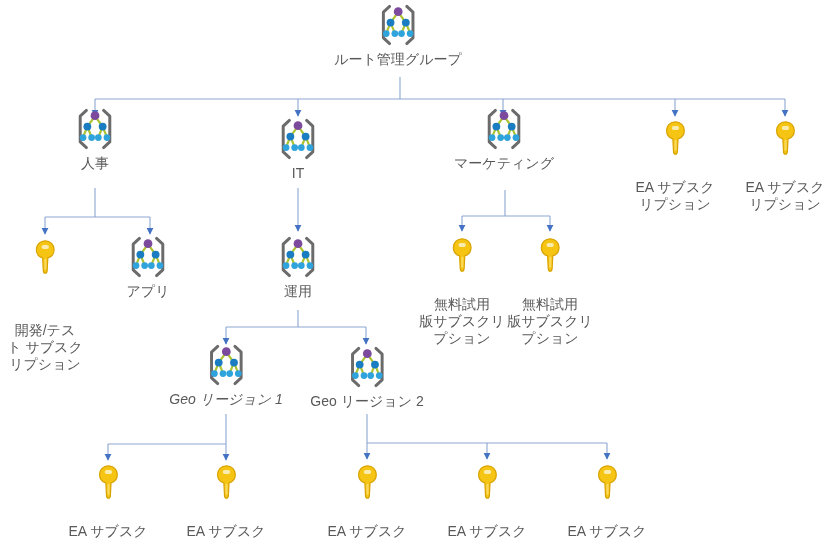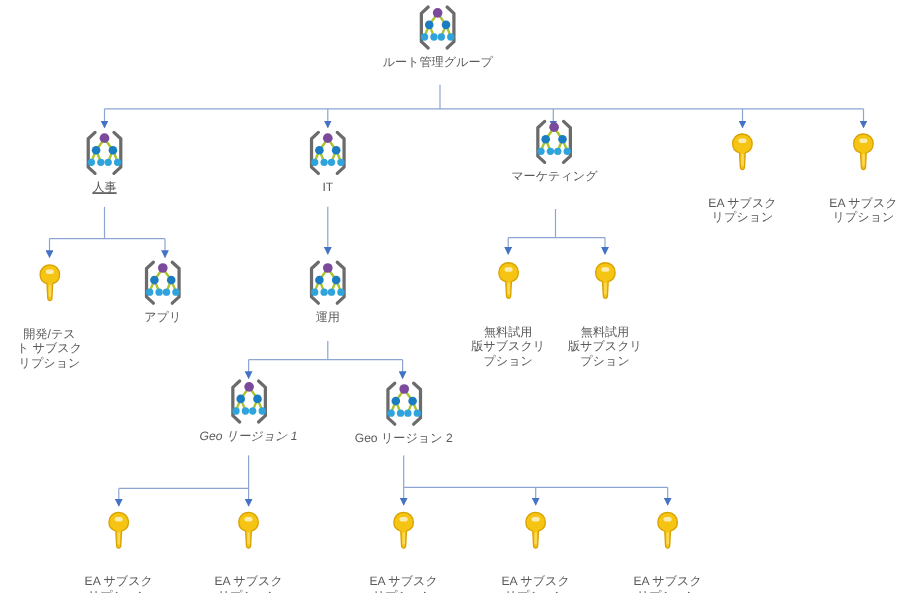--- a/index.html
+++ b/index.html
@@ -13,21 +13,21 @@
   .connector-layer{position:absolute;left:0;top:0;width:831px;height:539px;}
   .node{
     position:absolute;
     transform:translateX(-50%);
     display:flex;flex-direction:column;align-items:center;
     width:max-content;
   }
   .node .label{
     text-align:center;
     white-space:pre-line;
-    font-size:11px;
+    font-size:14px;
     line-height:1.22;
     color:#595959;
   }
   .node.mg .label{margin-top:5px;}
   .node.key .label{margin-top:23px;}
   .mg-icon{width:46px;height:42px;display:block;}
   .key-icon{width:24px;height:36px;display:block;}
 </style>
 </head>
 <body>
@@ -105,21 +105,21 @@
     <line x1="607" y1="443" x2="607" y2="459" marker-end="url(#arrow)"></line>
   </svg>
 
   <div class="node mg" style="left:398px;top:4px;">
     <svg class="mg-icon" viewBox="0 0 48 44">
         <use href="#icon-mg"></use>
       </svg>
     <div class="label">ルート管理グループ</div>
   </div>
 
-  <div class="node mg" style="left:95px;top:118px;text-decoration:underline;">
+  <div class="node mg" style="left:95px;top:108px;">
     <svg class="mg-icon" viewBox="0 0 48 44">
         <use href="#icon-mg"></use>
       </svg>
     <div class="label">人事</div>
   </div>
 
   <div class="node mg" style="left:298px;top:118px;">
     <svg class="mg-icon" viewBox="0 0 48 44">
         <use href="#icon-mg"></use>
       </svg>
@@ -142,21 +142,21 @@
   </div>
 
   <div class="node key" style="left:785px;top:120px;">
     <svg class="key-icon" viewBox="0 0 26 38">
         <use href="#icon-key"></use>
       </svg>
     <div class="label">EA サブスク
 リプション</div>
   </div>
 
-  <div class="node key" style="left:45px;top:239px;">
+  <div class="node key" style="left:45px;top:239px;gap:24px;">
     <svg class="key-icon" viewBox="0 0 26 38">
         <use href="#icon-key"></use>
       </svg>
     <div class="label">開発/テス
 ト サブスク
 リプション</div>
   </div>
 
   <div class="node mg" style="left:298px;top:236px;">
     <svg class="mg-icon" viewBox="0 0 48 44">

